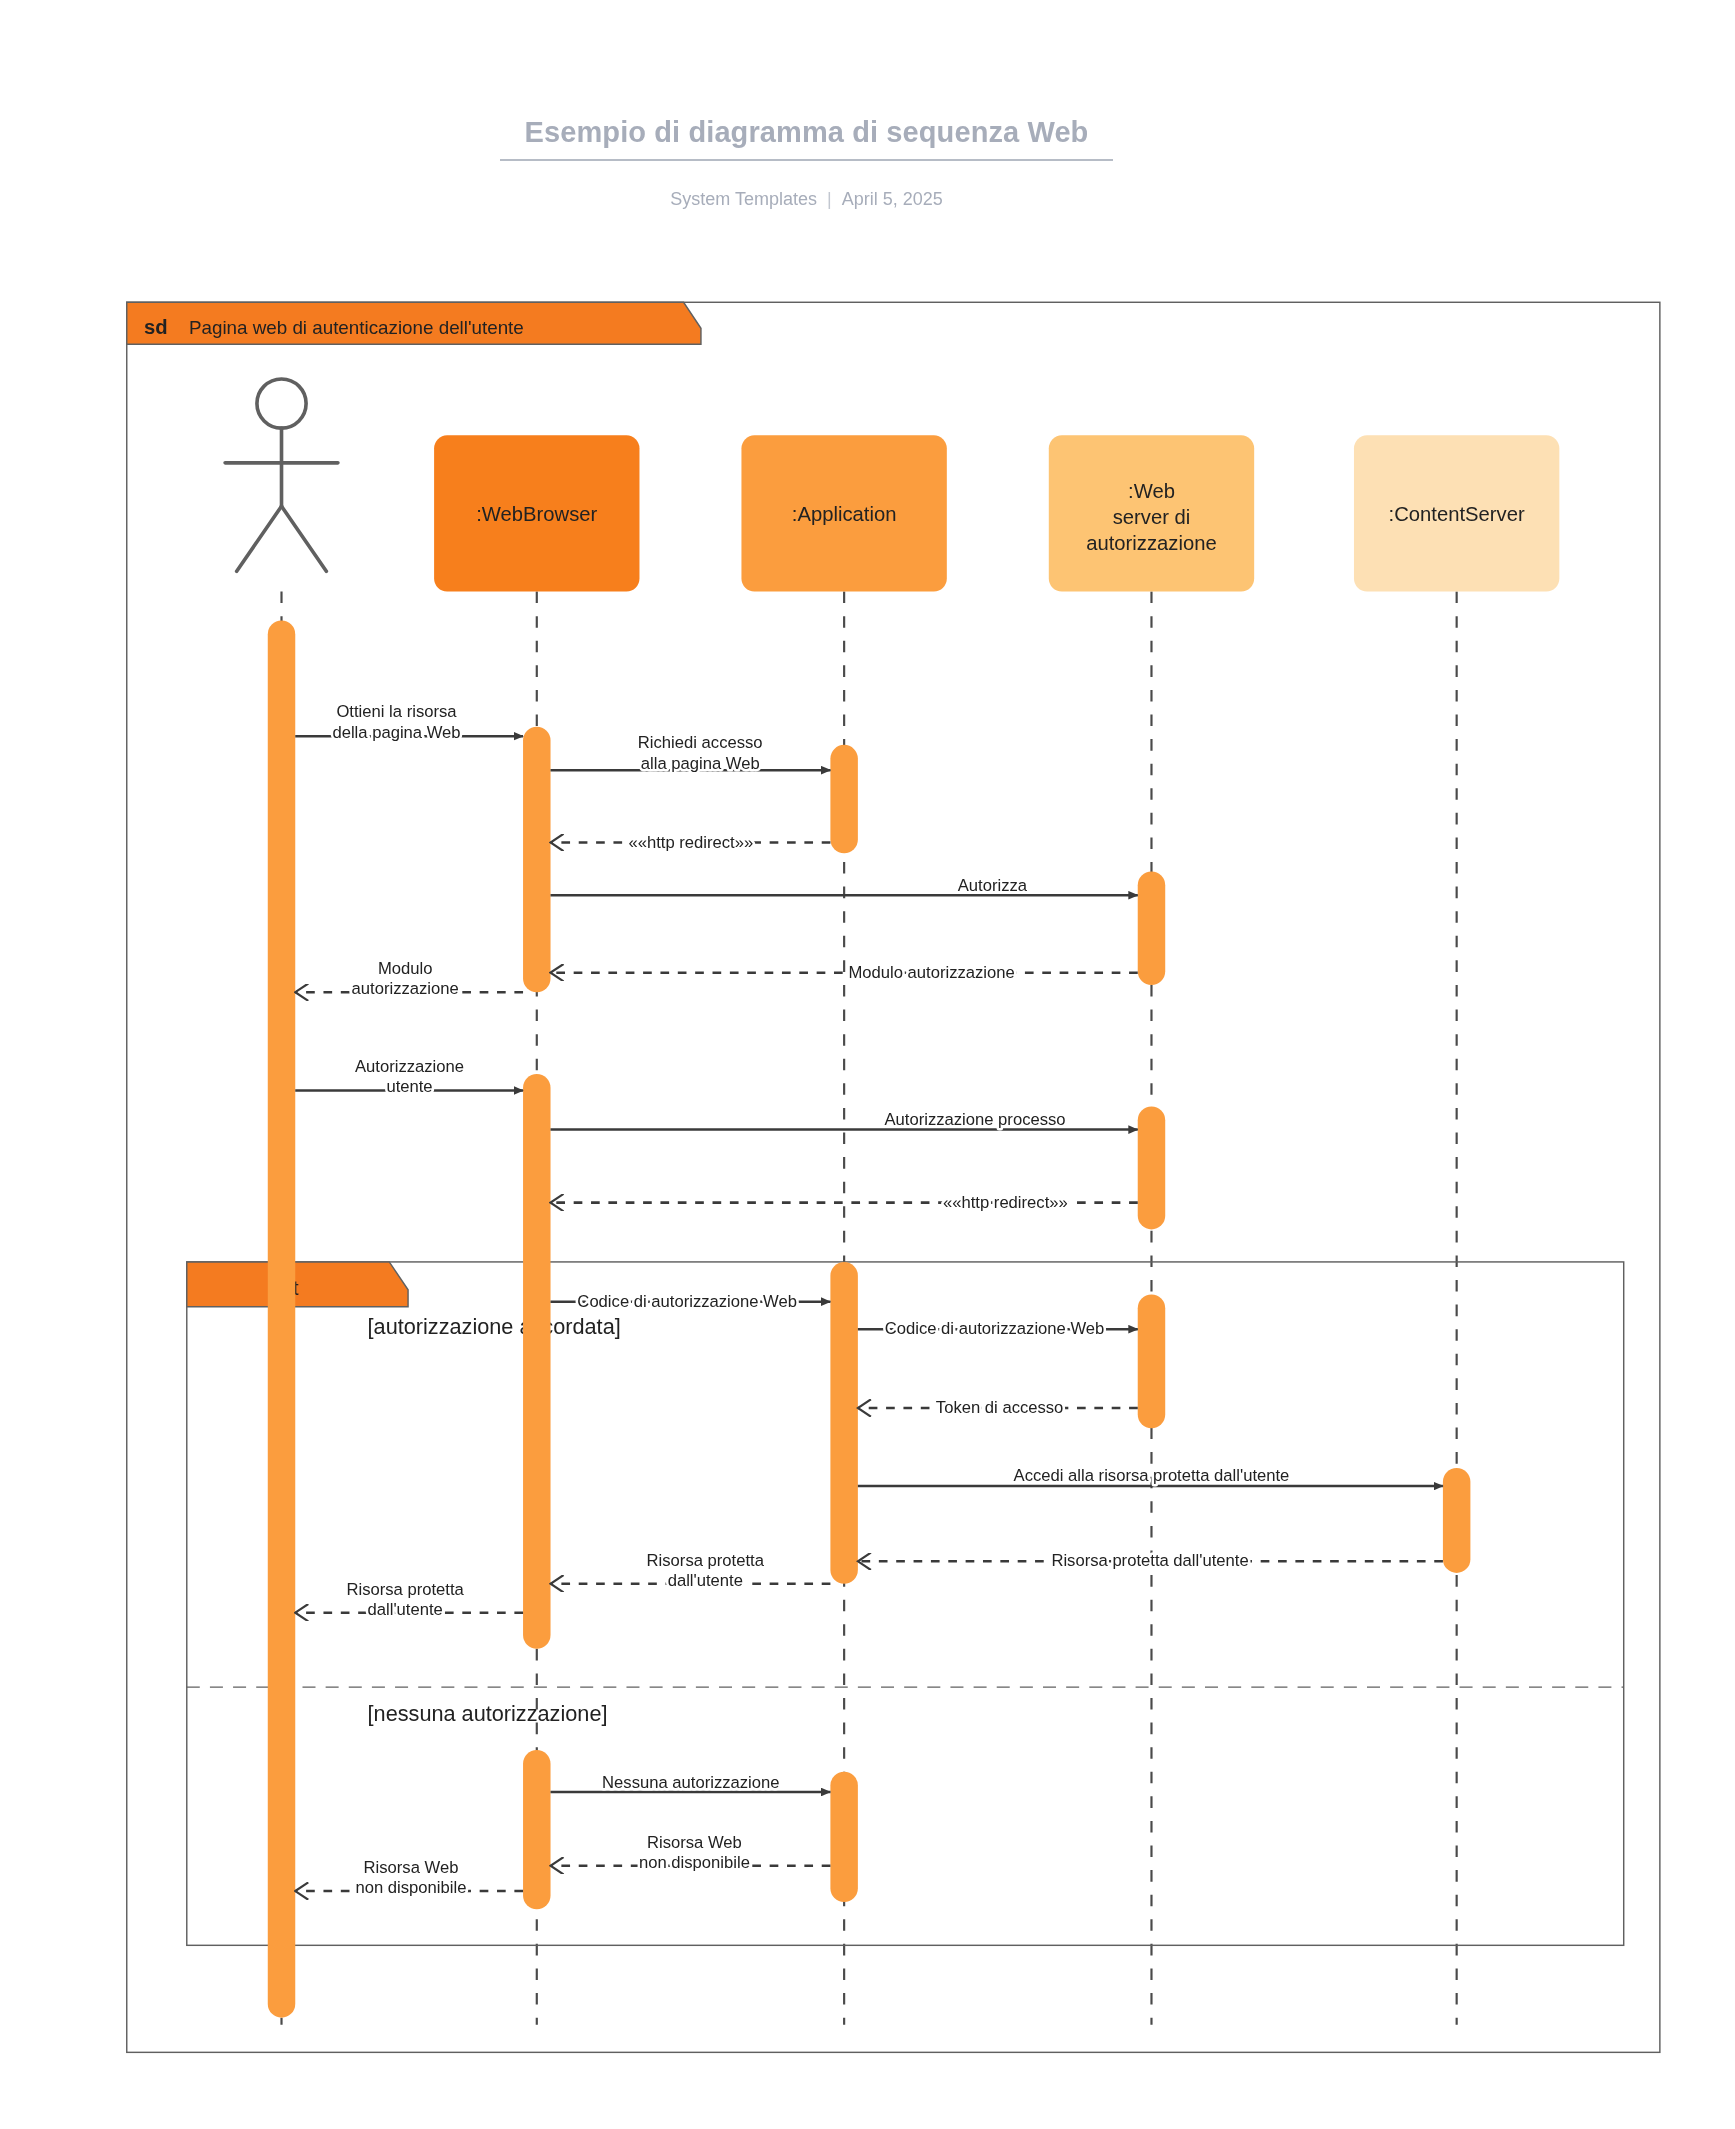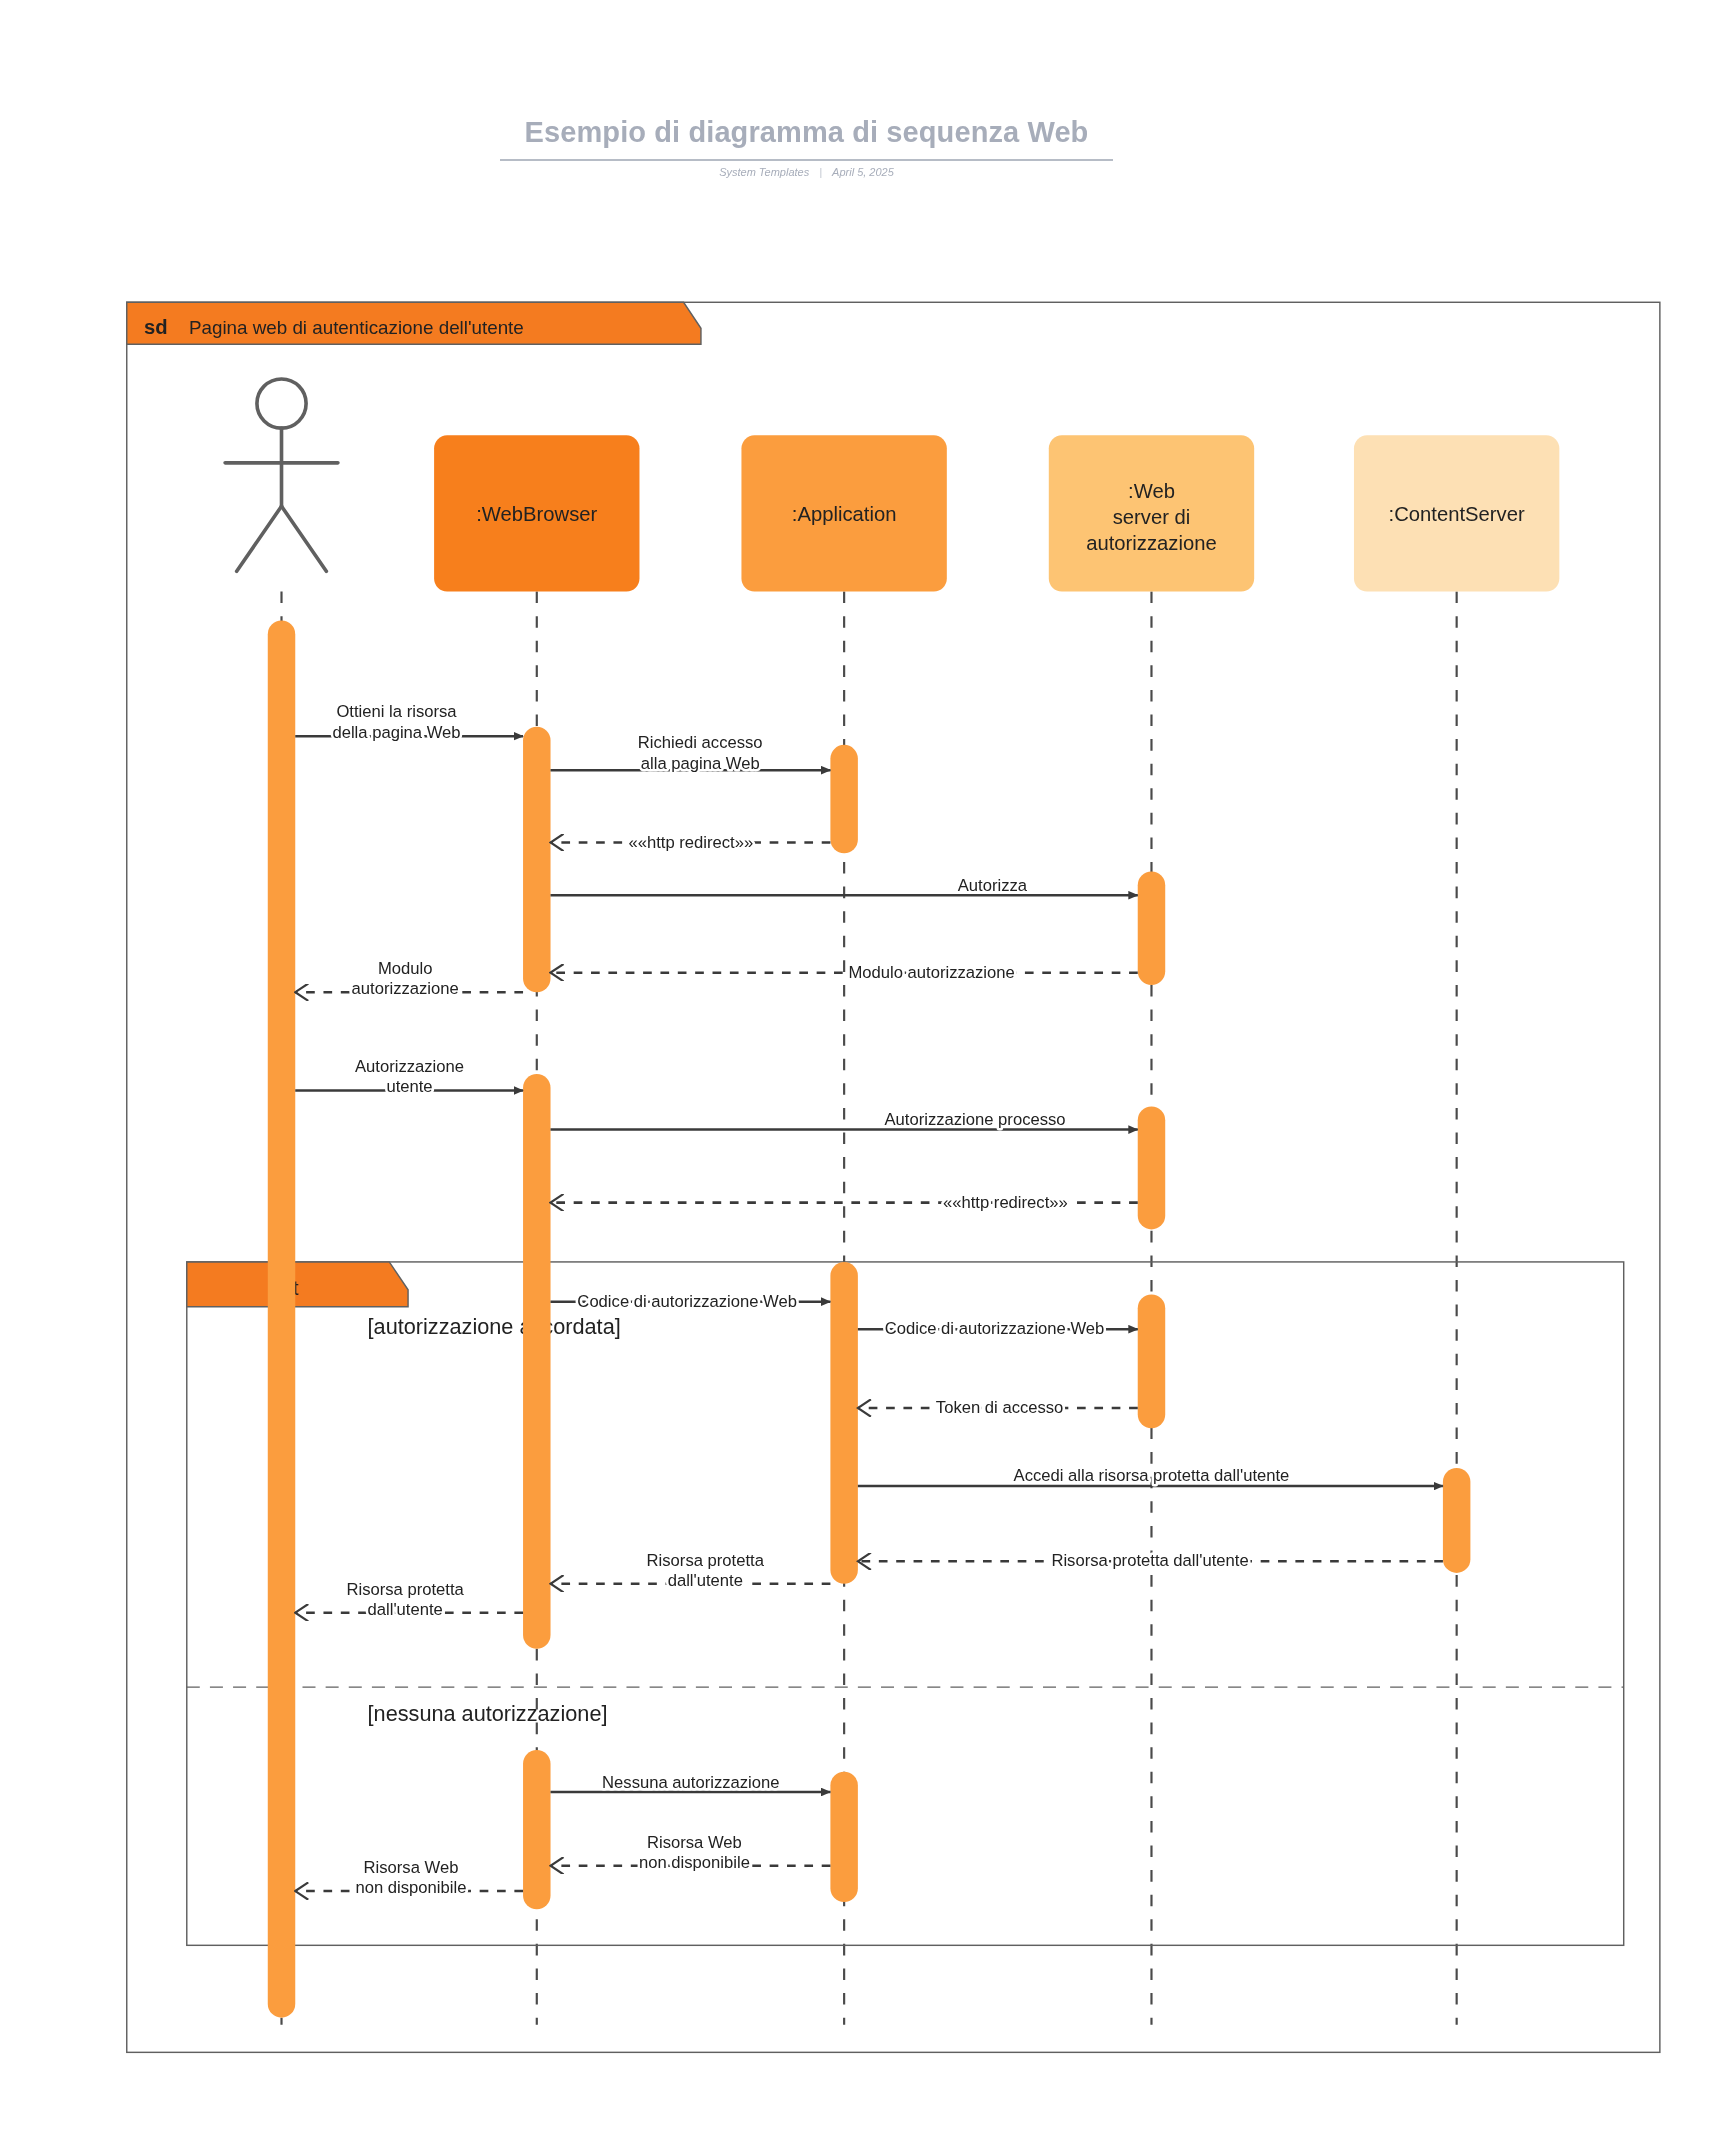--- a/index.html
+++ b/index.html
@@ -1,19 +1,19 @@
 <!DOCTYPE html>
 <html style="font-size:11.6px"><head>
 <meta charset="utf-8">
 <style>
   html,body{margin:0;padding:0;background:#ffffff;}
   body{width:1736px;height:2129px;font-family:"Liberation Sans",sans-serif;position:relative;overflow:hidden;}
   #page-title-block{position:absolute;left:0;top:116px;width:1613px;text-align:center;}
   #doc-title{font-size:29px;font-weight:bold;color:#a7adba;letter-spacing:0.1px;display:inline-block;padding:0 24.6px 10px 24.6px;border-bottom:2.9px solid #b6bcc6;}
-  #doc-sub{margin-top:5px;font-size:11px;color:#a7adba;font-style:italic;}
+  #doc-sub{margin-top:28px;font-size:18px;color:#a7adba;}
   #doc-sub .sep{display:inline-block;margin:0 10px;color:#c2c7d0;}
   #canvas{position:absolute;left:0;top:0;}
   .nosel{user-select:none;}
 </style>
 </head>
 <body>
 
 <div id="page-title-block">
   <div id="doc-title">Esempio di diagramma di sequenza Web</div>
   <div id="doc-sub">

